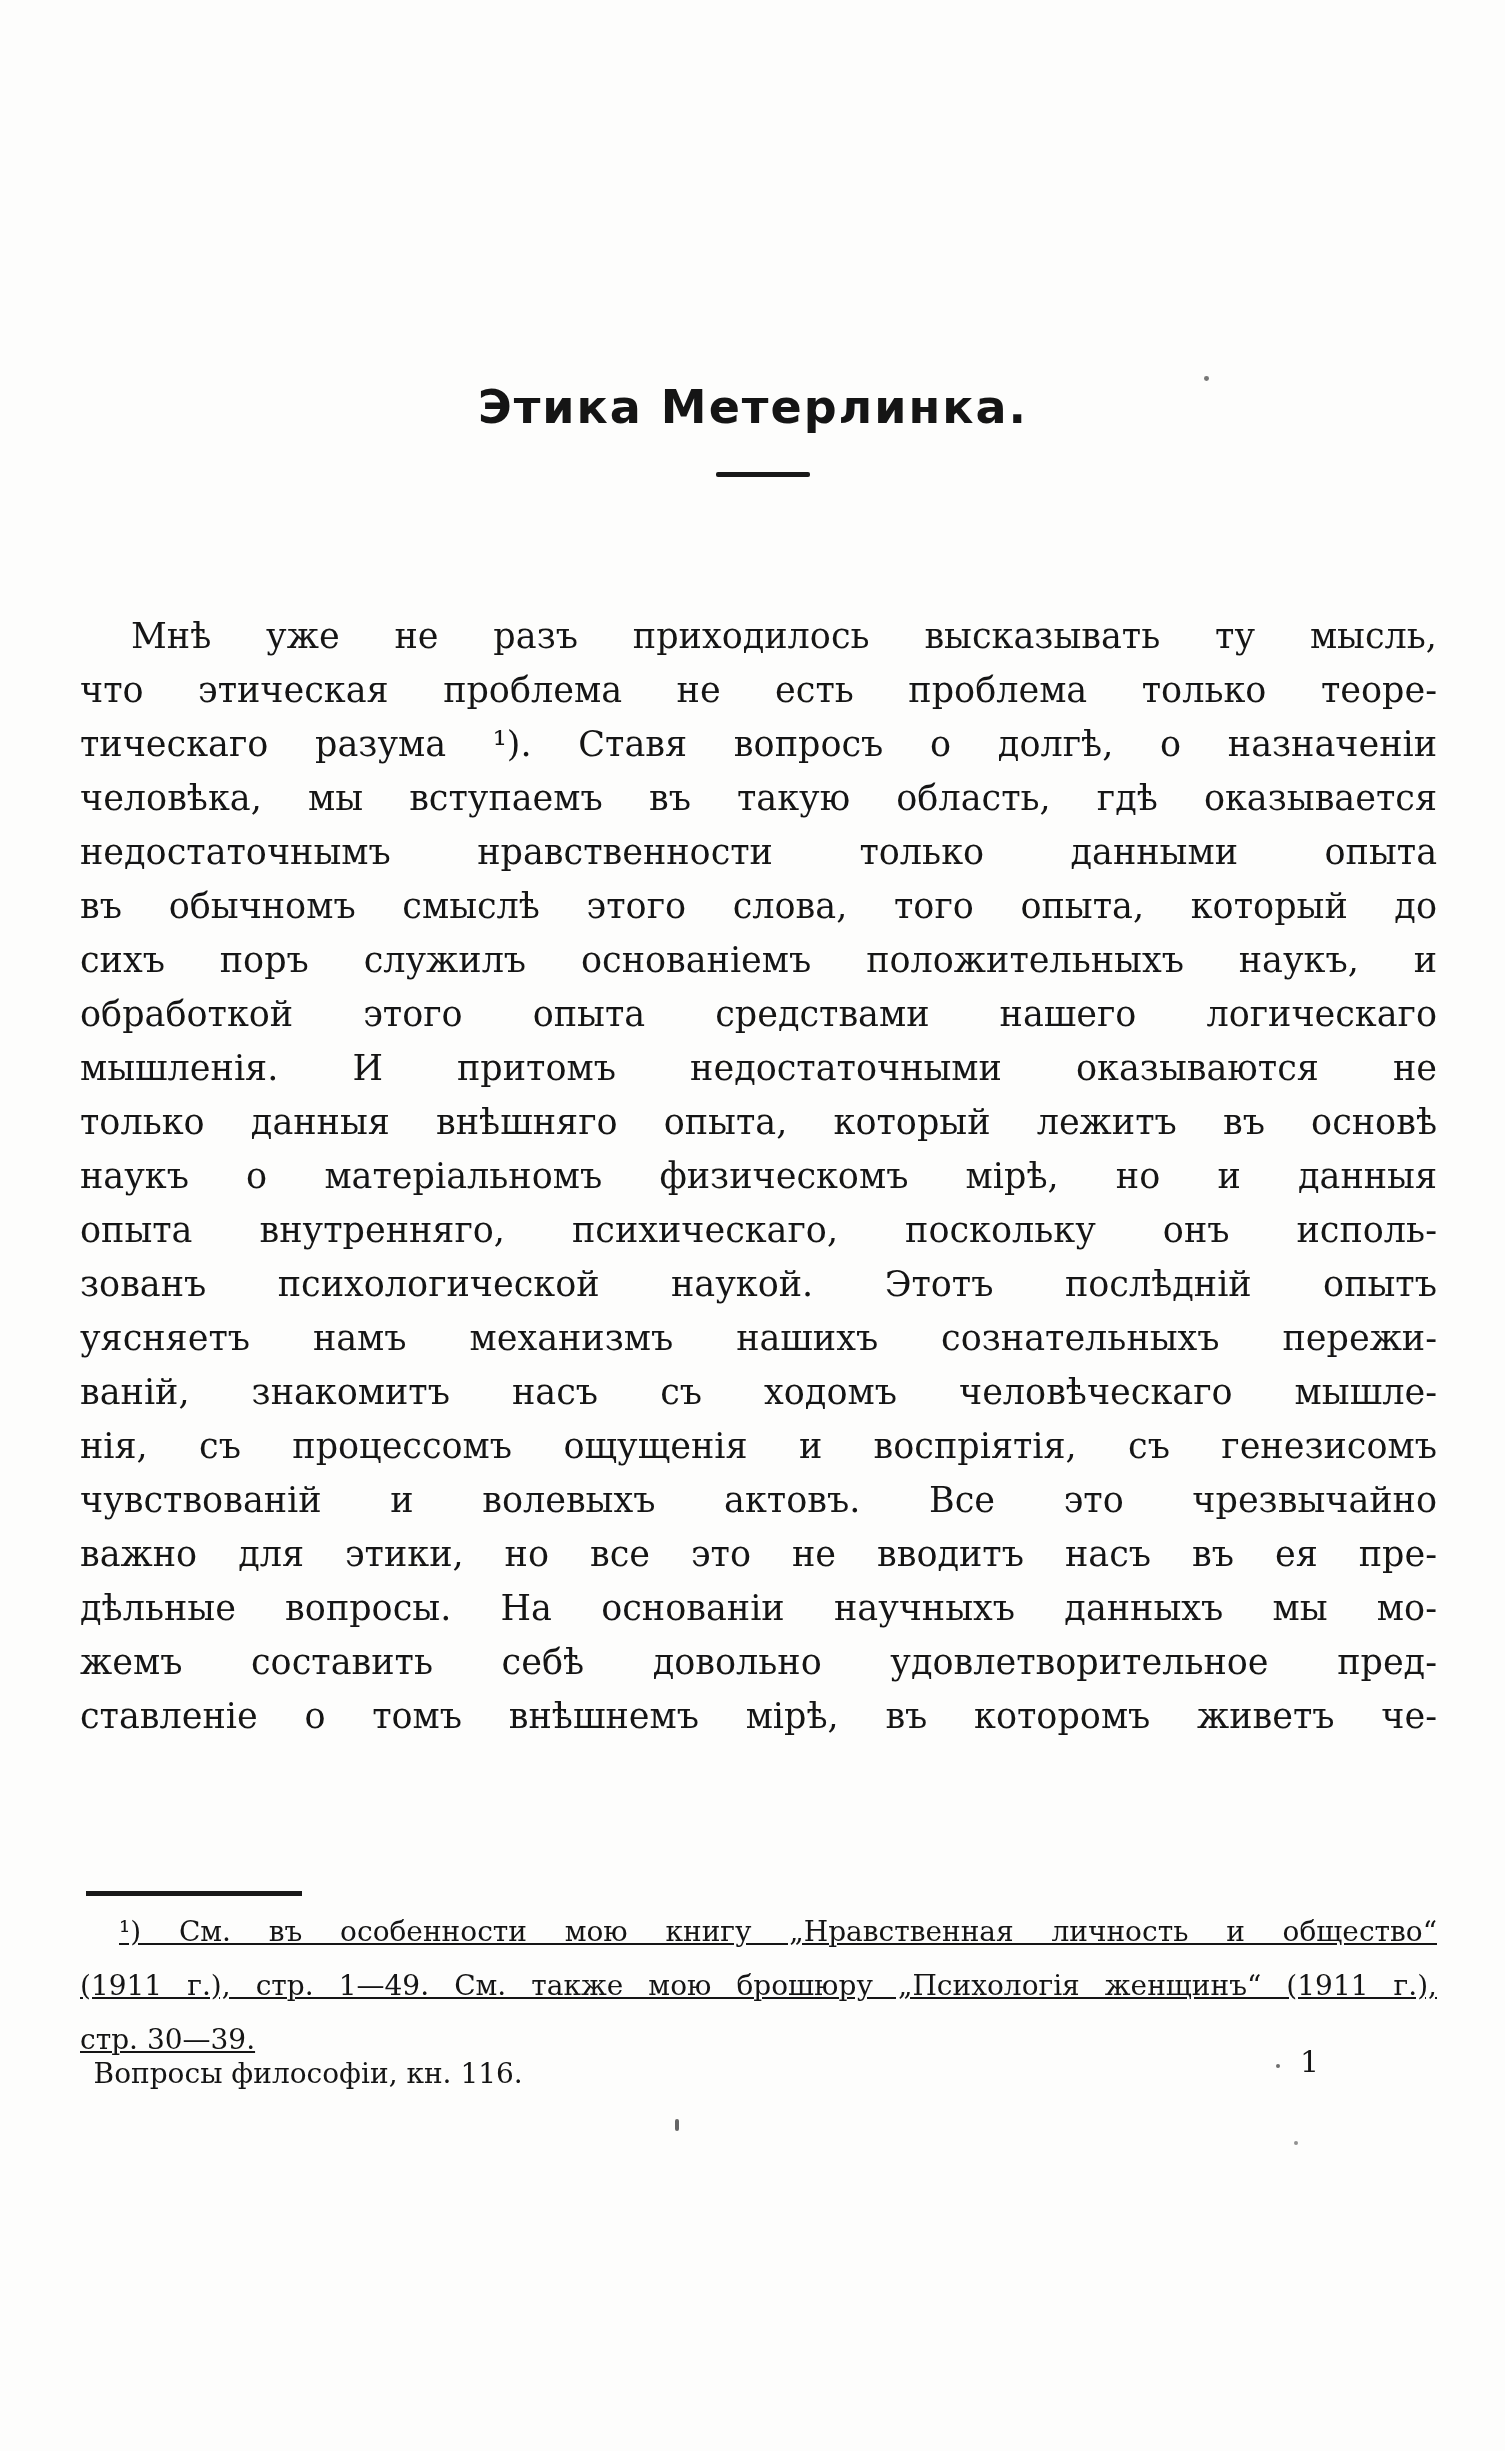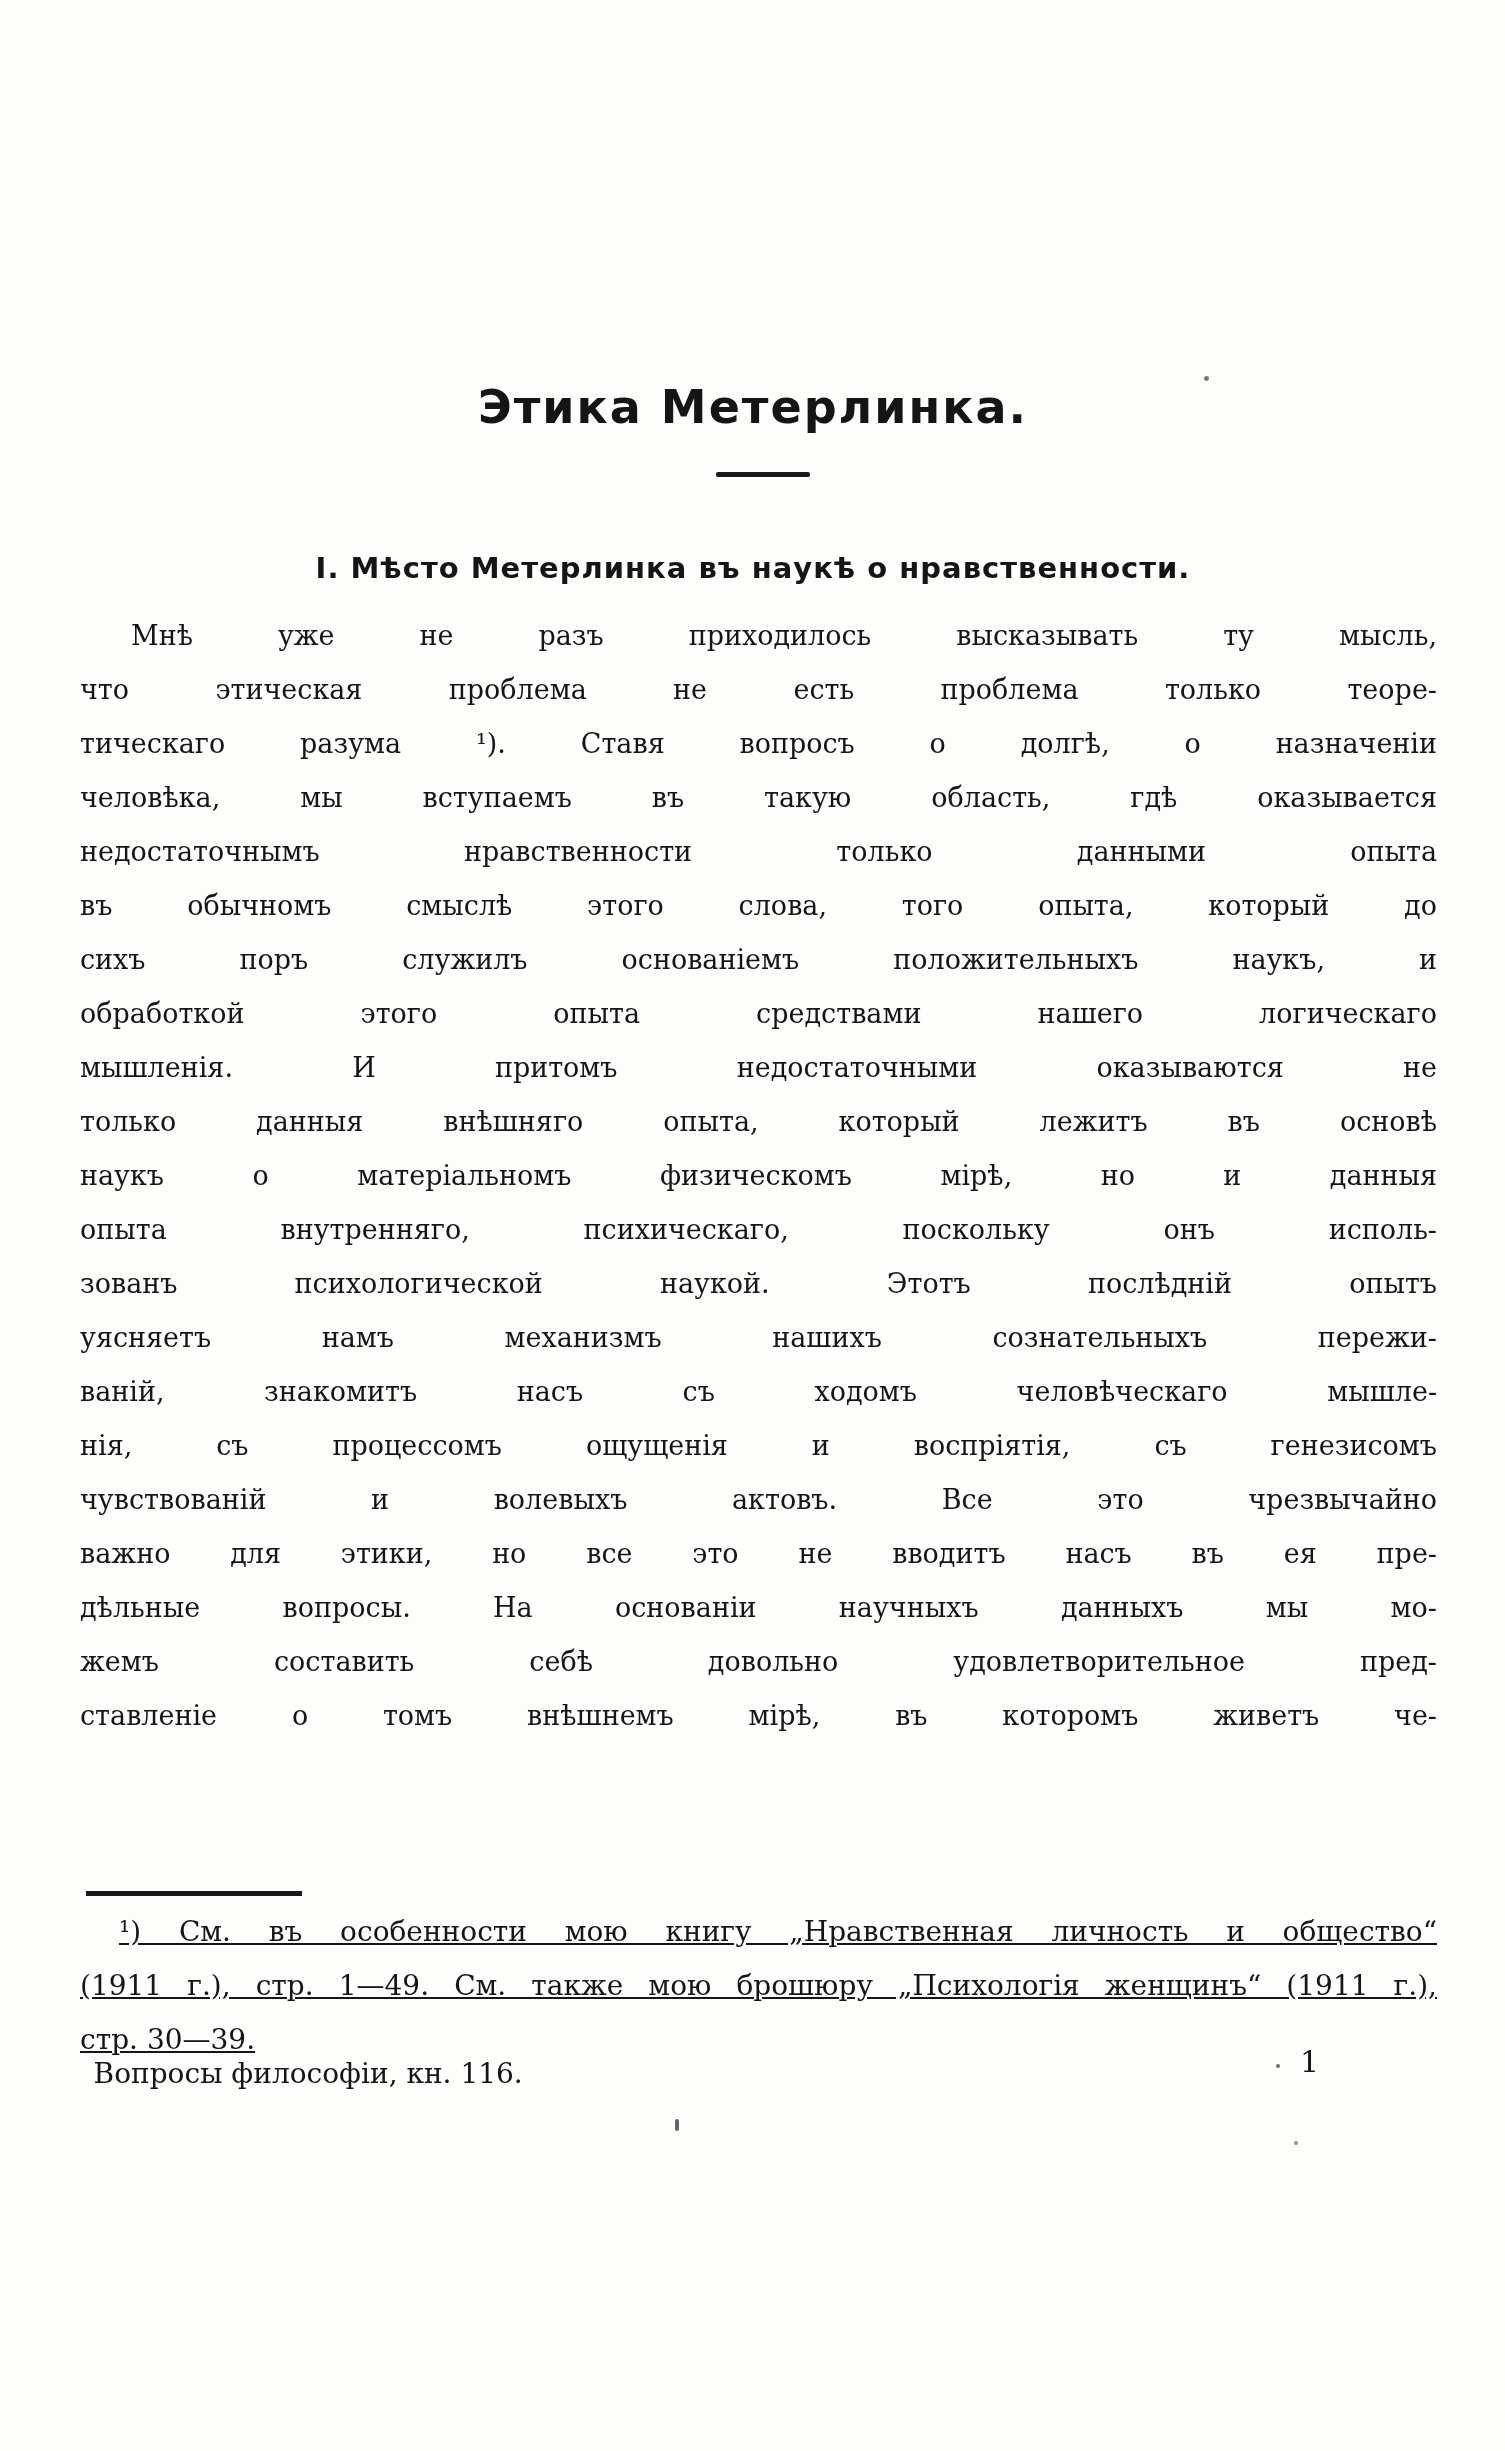--- a/index.html
+++ b/index.html
@@ -47,21 +47,21 @@
     font-weight: 700;
     font-size: 29px;
     letter-spacing: 1px;
     white-space: nowrap;
   }
   .body-text {
     position: absolute;
     top: 609px;
     left: 80px;
     width: 1357px;
-    font-size: 27px;
+    font-size: 35px;
   }
   .line {
     line-height: 54px;
     height: 54px;
     text-align: justify;
     text-align-last: justify;
     white-space: nowrap;
     overflow: visible;
   }
   .line.indent {
@@ -125,21 +125,20 @@
 </style>
 </head>
 <body>
 
 <div class="page">
 
   <h1 class="doc-title">Этика Метерлинка.</h1>
 
   <div class="title-divider"></div>
 
-  <h2 class="section-heading">I. Мѣсто Метерлинка въ наукѣ о нравственности.</h2>
 
   <div class="body-text">
     <div class="line indent">Мнѣ уже не разъ приходилось высказывать ту мысль,</div>
     <div class="line">что этическая проблема не есть проблема только теоре-</div>
     <div class="line">тическаго разума ¹). Ставя вопросъ о долгѣ, о назначеніи</div>
     <div class="line">человѣка, мы вступаемъ въ такую область, гдѣ оказывается</div>
     <div class="line">недостаточнымъ нравственности только данными опыта</div>
     <div class="line">въ обычномъ смыслѣ этого слова, того опыта, который до</div>
     <div class="line">сихъ поръ служилъ основаніемъ положительныхъ наукъ, и</div>
     <div class="line">обработкой этого опыта средствами нашего логическаго</div>

